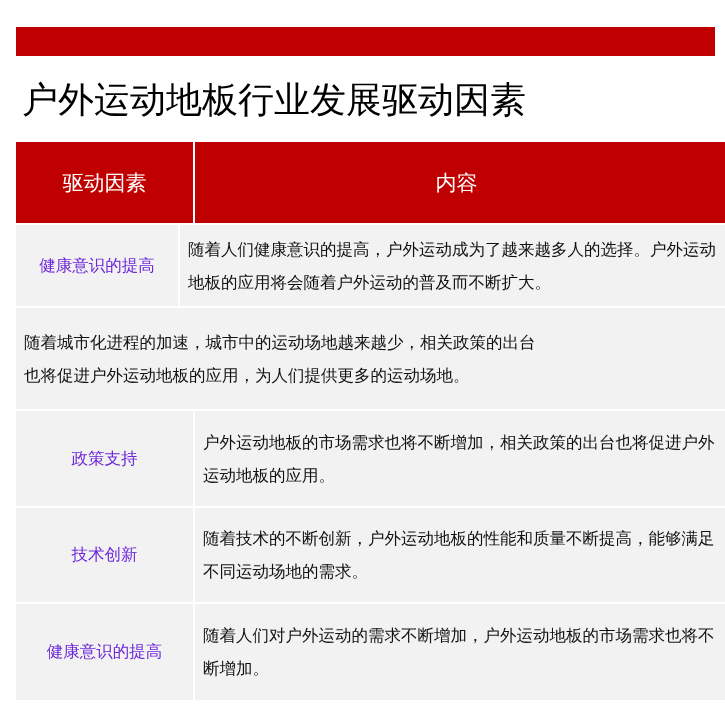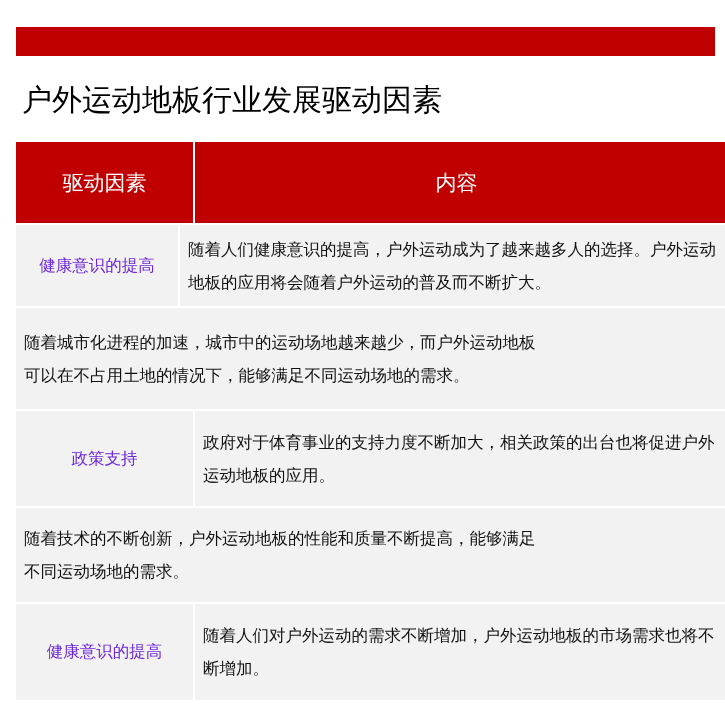--- a/index.html
+++ b/index.html
@@ -20,21 +20,21 @@
       left: 16px;
       top: 27px;
       width: 699px;
       height: 29px;
       background: #c00000;
     }
     .page-title {
       position: absolute;
       left: 22px;
       top: 80px;
-      font-size: 30px;
+      font-size: 36px;
       line-height: 40px;
       color: #000000;
       white-space: nowrap;
       letter-spacing: 0px;
     }
     .table {
       position: absolute;
       left: 16px;
       top: 142px;
       width: 712px;
@@ -107,32 +107,33 @@
 
   <div class="row body r1">
     <div class="cell col-factor">健康意识的提高</div>
     <div class="cell col-content">
       <span class="content-text">随着人们健康意识的提高，户外运动成为了越来越多人的选择。户外运动地板的应用将会随着户外运动的普及而不断扩大。</span>
     </div>
   </div>
 
   <div class="row body r2">
     <div class="cell col-content">
-      <span class="content-text">随着城市化进程的加速，城市中的运动场地越来越少，而户外运动地板可以在不占用土地的情况下，能够满足不同运动场地的需求。</span>
+      <span class="content-text">随着城市化进程的加速，城市中的运动场地越来越少，相关政策的出台也将促进户外运动地板的应用，为人们提供更多的运动场地。</span>
     </div>
   </div>
 
   <div class="row body r3">
     <div class="cell col-factor">政策支持</div>
     <div class="cell col-content">
-      <span class="content-text">政府对于体育事业的支持力度不断加大，相关政策的出台也将促进户外运动地板的应用。</span>
+      <span class="content-text">户外运动地板的市场需求也将不断增加，相关政策的出台也将促进户外运动地板的应用。</span>
     </div>
   </div>
 
   <div class="row body r4">
+    <div class="cell col-factor">技术创新</div>
     <div class="cell col-content">
       <span class="content-text">随着技术的不断创新，户外运动地板的性能和质量不断提高，能够满足不同运动场地的需求。</span>
     </div>
   </div>
 
   <div class="row body r5">
     <div class="cell col-factor">健康意识的提高</div>
     <div class="cell col-content">
       <span class="content-text">随着人们对户外运动的需求不断增加，户外运动地板的市场需求也将不断增加。</span>
     </div>

